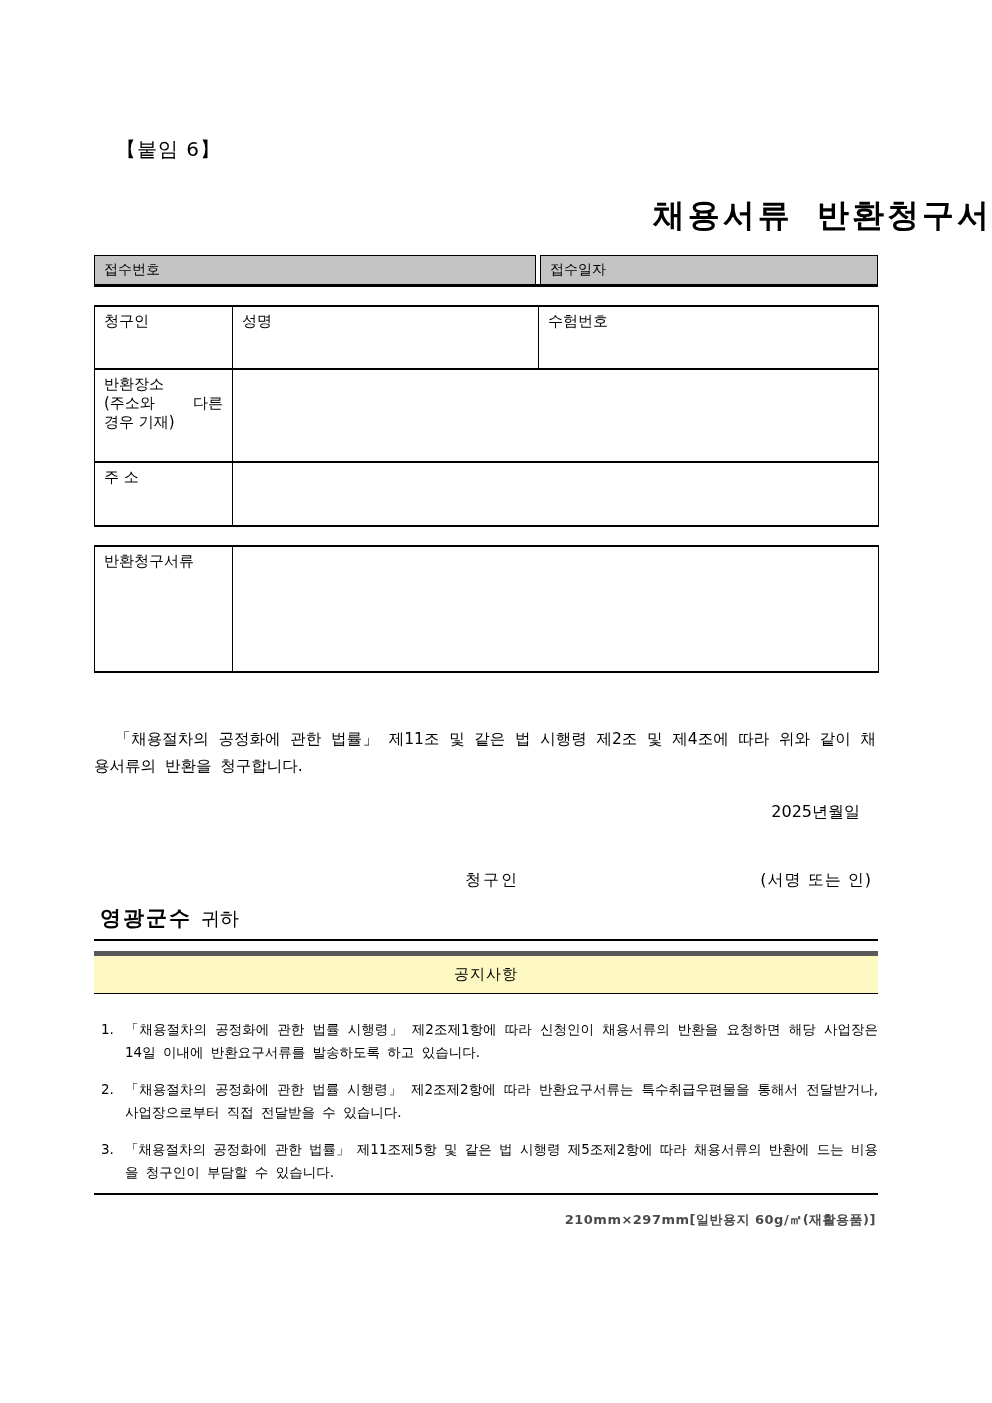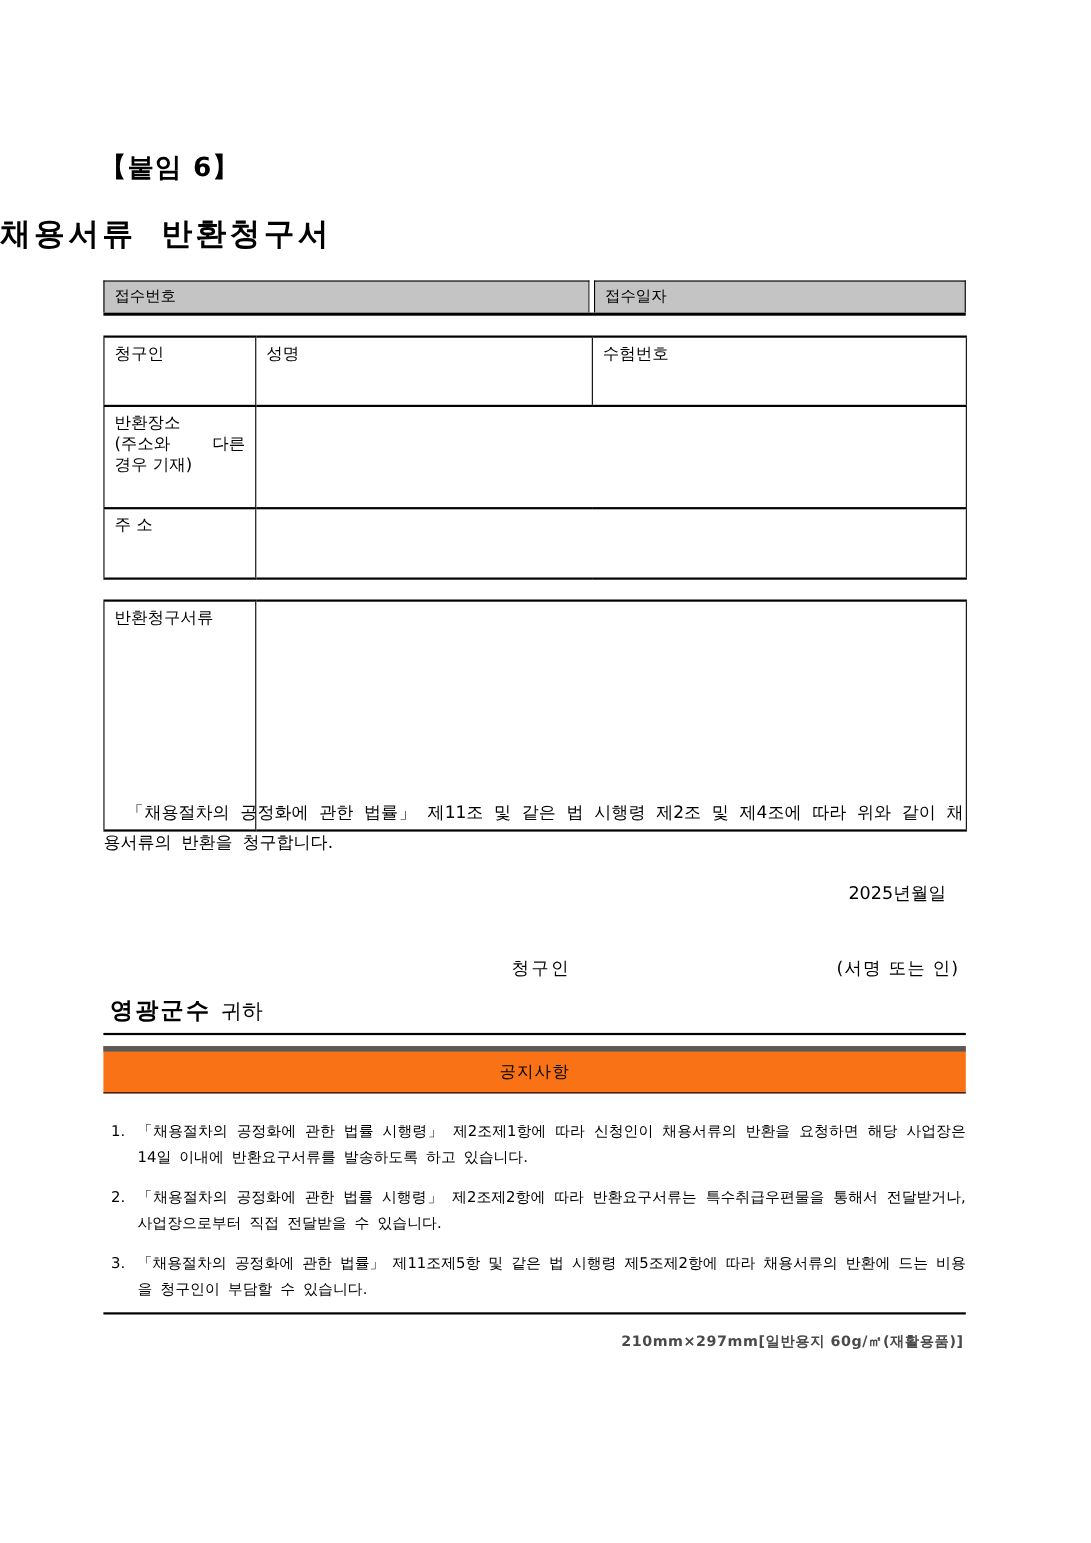--- a/index.html
+++ b/index.html
@@ -5,26 +5,26 @@
   * { margin:0; padding:0; box-sizing:border-box; }
   html,body { background:#ffffff; }
   body {
     width:992px; height:1403px;
     font-family:"DejaVu Sans","Liberation Sans",sans-serif;
     color:#000;
   }
   .page { position:relative; width:992px; height:1403px; background:#fff; overflow:hidden; }
 
   .attachment {
-    position:absolute; left:91px; top:136px;
-    font-size:24px; font-weight:bold; letter-spacing:1px;
+    position:absolute; left:116px; top:136px;
+    font-size:20px; font-weight:normal; letter-spacing:1px;
   }
   .doc-title {
     position:absolute; left:0; top:194px; width:992px;
-    text-align:left; font-size:28px; font-weight:bold;
+    text-align:right; font-size:32px; font-weight:bold;
     letter-spacing:3px; word-spacing:10px;
   }
 
   
   .receipt-table {
     position:absolute; left:94px; top:255px; width:784px;
     display:flex; border-bottom:3px solid #000;
   }
   .receipt-cell {
     background:#c4c4c4; border:1px solid #000; border-bottom:none;
@@ -64,21 +64,21 @@
   .addressee { position:absolute; left:100px; top:904px; font-size:19px; }
   .addressee-name { font-weight:bold; font-size:21px; letter-spacing:2px; }
   .addressee-honorific { margin-left:9px; }
 
   .rule { position:absolute; left:94px; width:784px; height:2px; background:#000; }
   .rule-top { top:939px; }
   .rule-bottom { top:1193px; }
 
   .notice-bar {
     position:absolute; left:94px; top:951px; width:784px; height:43px;
-    background:#f97316; border-top:5px solid #595959; border-bottom:1px solid #000;
+    background:#fef9c3; border-top:5px solid #595959; border-bottom:1px solid #000;
     display:flex; align-items:center; justify-content:center;
     font-size:15px; letter-spacing:1px;
   }
 
   .notices { position:absolute; left:101px; top:1018px; width:777px; }
   .notice-item { display:flex; margin-bottom:14px; font-size:13.5px; line-height:23px; }
   .notice-no { width:24px; flex:none; }
   .notice-text { flex:1; text-align:justify; word-spacing:3px; }
 
   .footer {
@@ -131,21 +131,21 @@
     </tr>
   </tbody>
     </table>
 
   <table class="grid docs-table">
     <colgroup>
         <col style="width:138px">
         <col style="width:646px">
       </colgroup>
     <tbody>
-        <tr style="height:209px">
+        <tr style="height:126px">
       <td>반환청구서류</td>
       <td></td>
     </tr>
   </tbody>
     </table>
 
   <div class="statement">「채용절차의 공정화에 관한 법률」 제11조 및 같은 법 시행령 제2조 및 제4조에 따라 위와 같이 채용서류의 반환을 청구합니다.</div>
 
   <div class="date-line">
     <span>2025년</span>

